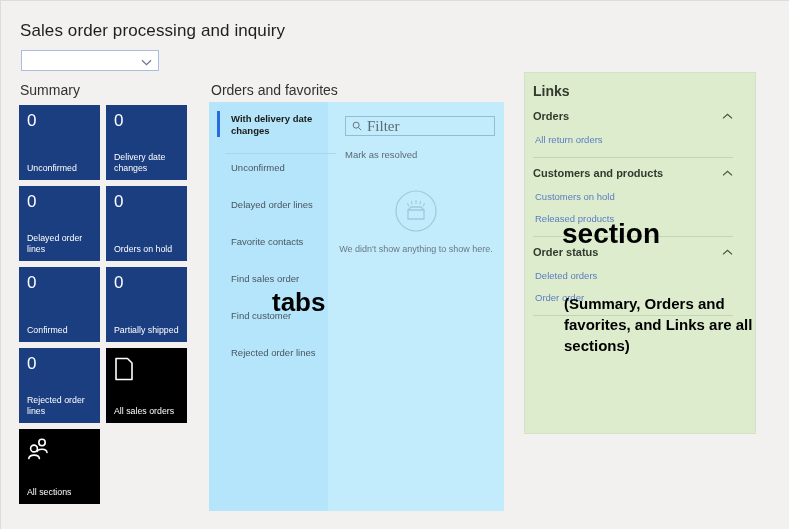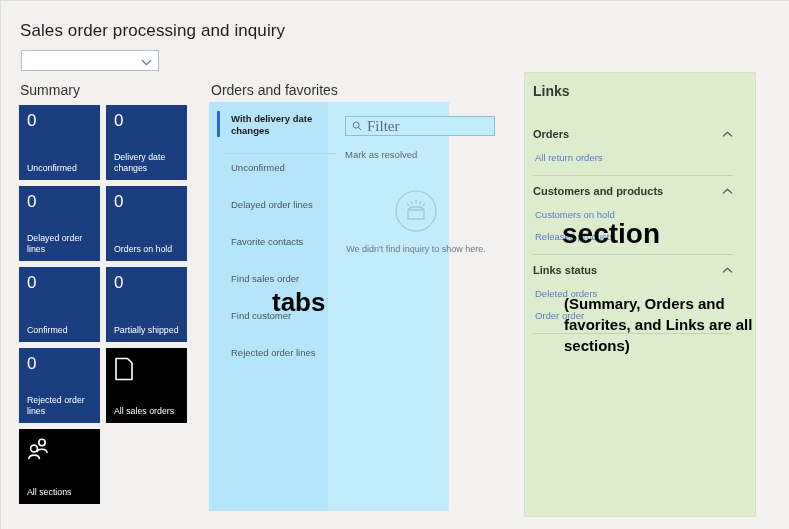--- a/index.html
+++ b/index.html
@@ -55,21 +55,21 @@
     cursor: pointer;
   }
   .tile.action { background: #000000; }
   .tile .count { font-size: 17px; line-height: 17px; font-weight: 400; }
   .tile .label { font-size: 8.8px; line-height: 11px; font-weight: 400; }
   .tile .tile-icon { margin-top: 2px; }
 
   
   #orders-panel {
     position: absolute; left: 208px; top: 101px;
-    width: 240px; height: 409px;
+    width: 295px; height: 409px;
     background: #c2ebfb;
   }
   #tab-list {
     position: absolute; left: 0; top: 0;
     width: 119px; height: 100%;
     background: #b5e5fa;
   }
   #tab-list-inner {
     position: absolute; left: 8px; top: 0; width: 111px; height: 100%;
   }
@@ -112,25 +112,25 @@
   }
   .empty-wrap {
     position: absolute; left: 0; top: 88px; width: 100%;
     display: flex; flex-direction: column; align-items: center;
   }
   .empty-msg { font-size: 9px; color: #6b7a85; margin-top: 8px; }
 
   
   #links-panel {
     position: absolute; left: 523px; top: 71px;
-    width: 232px; height: 445px;
+    width: 232px; height: 362px;
     background: #dceccd;
     border: 1px solid #d2e2c3;
   }
-  #links-inner { position: absolute; left: 8px; top: 30px; right: 8px; margin-top: 18px; }
+  #links-inner { position: absolute; left: 8px; top: 30px; right: 8px; }
   .link-group-head {
     display: flex; align-items: center; justify-content: space-between;
     font-size: 11px; font-weight: 600; color: #323a2d;
     padding: 7px 14px 7px 0;
     cursor: pointer;
   }
   .link-item {
     font-size: 9.5px; color: #5b7cc4;
     padding: 5px 0 6px 2px;
     cursor: pointer;
@@ -285,21 +285,21 @@
             <circle cx="21" cy="21" r="20" fill="none" stroke="#9ec9de" stroke-width="1.2"></circle>
             <path d="M13 20 H29 V29 H13 Z" fill="none" stroke="#9ec9de" stroke-width="1.3"></path>
             <path d="M13 20 L16 17 H26 L29 20" fill="none" stroke="#9ec9de" stroke-width="1.3" stroke-linejoin="round"></path>
             <line x1="17" y1="14" x2="16.4" y2="11.5" stroke="#9ec9de" stroke-width="1.1" stroke-linecap="round"></line>
             <line x1="21" y1="13.4" x2="21" y2="10.6" stroke="#9ec9de" stroke-width="1.1" stroke-linecap="round"></line>
             <line x1="25" y1="14" x2="25.6" y2="11.5" stroke="#9ec9de" stroke-width="1.1" stroke-linecap="round"></line>
             <line x1="13.6" y1="15.6" x2="12.6" y2="13.9" stroke="#9ec9de" stroke-width="1.1" stroke-linecap="round"></line>
             <line x1="28.4" y1="15.6" x2="29.4" y2="13.9" stroke="#9ec9de" stroke-width="1.1" stroke-linecap="round"></line>
           </svg>
         </span>
-        <div class="empty-msg">We didn't find inquiry to show here.</div>
+        <div class="empty-msg">We didn't show anything to show here.</div>
       </div>
     </div>
   </div>
 
   <div id="links-panel">
     <div class="section-heading" id="h-links" style="position:absolute;left:8px;top:10px;">Links</div>
 
     <div id="links-inner">
 
       <div class="link-group-head">
@@ -319,21 +319,21 @@
           <svg width="11" height="7" viewBox="0 0 11 7">
               <path d="M1 5.4 L5.5 1.2 L10 5.4" fill="none" stroke="#4a5340" stroke-width="1.2"></path>
             </svg>
         </span>
       </div>
       <div class="link-item">Customers on hold</div>
       <div class="link-item">Released products</div>
       <div class="group-divider"></div>
 
       <div class="link-group-head">
-        <span>Links status</span>
+        <span>Order status</span>
         <span>
           <svg width="11" height="7" viewBox="0 0 11 7">
               <path d="M1 5.4 L5.5 1.2 L10 5.4" fill="none" stroke="#4a5340" stroke-width="1.2"></path>
             </svg>
         </span>
       </div>
       <div class="link-item">Deleted orders</div>
       <div class="link-item">Order order</div>
       <div class="group-divider"></div>
 

